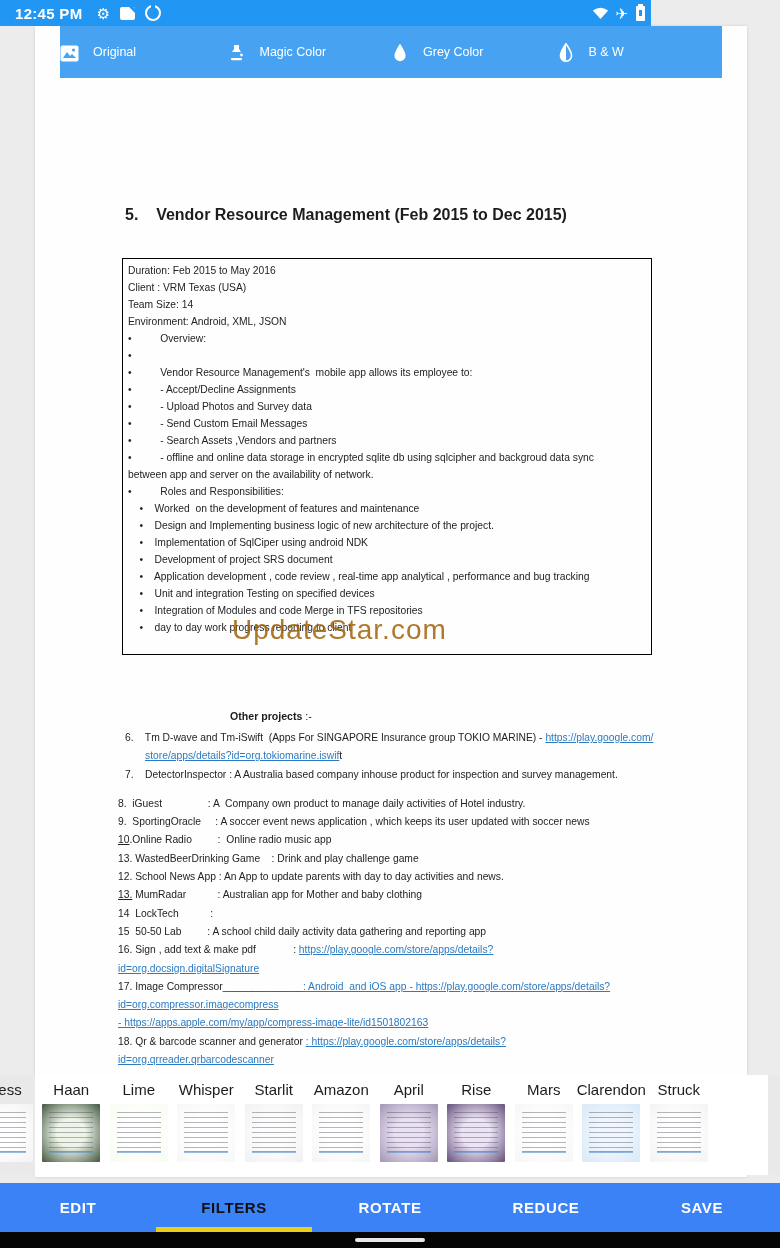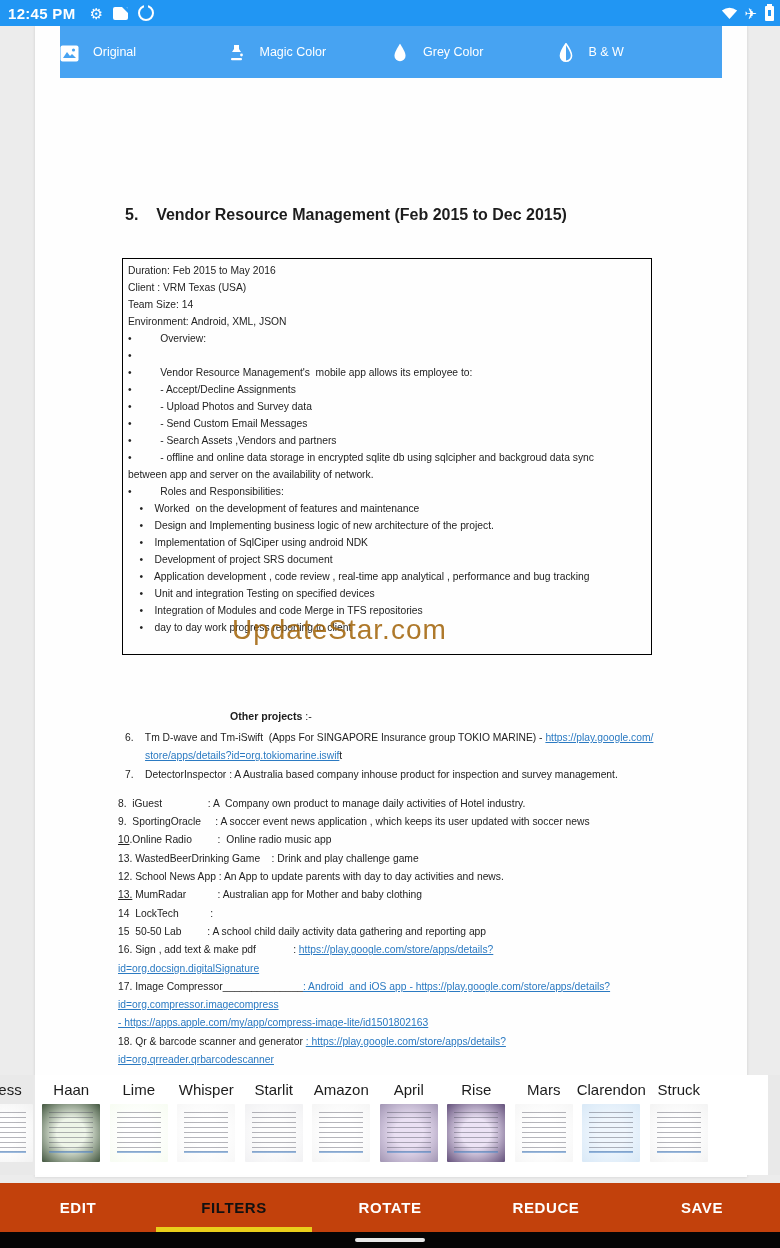--- a/index.html
+++ b/index.html
@@ -1,21 +1,21 @@
 <!DOCTYPE html>
 <html><head>
 <meta charset="utf-8">
 <style>
   html,body{margin:0;padding:0;background:#000;}
   .app{position:relative;width:780px;height:1248px;overflow:hidden;
        font-family:"Liberation Sans",sans-serif;background:#ececec;}
 
   
-  .statusbar{position:absolute;top:0;left:0;width:780px;height:26px;background:#2196f3;
-             display:flex;align-items:center;color:#fff;z-index:30;}
+  .statusbar{position:absolute;top:0;left:0;width:644px;height:26px;background:#2196f3;
+             display:flex;align-items:center;color:#fff;z-index:30;padding-left:7px;}
   .sb-time{font-size:15px;font-weight:bold;margin-left:8px;letter-spacing:.3px;}
   .sb-left{display:flex;align-items:center;gap:10px;margin-left:14px;}
   .sb-right{margin-left:auto;display:flex;align-items:center;gap:6px;margin-right:6px;}
   .glyph{font-size:15px;line-height:1;}
   .ic-shot{width:15px;height:13px;background:#fff;border-radius:2px;position:relative;overflow:hidden;}
   .ic-shot:before{content:"";position:absolute;right:0;top:0;border-left:6px solid transparent;border-top:6px solid #2196f3;}
   .ic-saver{width:12px;height:12px;border:2px solid #fff;border-radius:50%;position:relative;}
   .ic-saver:before{content:"";position:absolute;left:4px;top:-3px;width:4px;height:4px;background:#2196f3;}
   .ic-batt{width:9px;height:15px;background:#fff;border-radius:1px;position:relative;margin-left:2px;}
   .ic-batt:before{content:"";position:absolute;top:-2px;left:2px;width:5px;height:2px;background:#fff;}
@@ -54,21 +54,21 @@
   .strip-items{position:absolute;left:-30px;top:0;display:flex;}
   .f-item{width:67.5px;flex:0 0 67.5px;display:flex;flex-direction:column;align-items:center;cursor:pointer;position:relative;}
   .f-label{font-size:15px;font-weight:500;color:#1c1c1c;margin-top:6px;height:20px;white-space:nowrap;}
   .f-thumb{width:58px;height:58px;margin-top:3px;border-radius:1px;position:relative;
            background:radial-gradient(ellipse at center,var(--c,#fff) 35%,var(--e,#f0f0f0) 100%);}
   .f-thumb:after{content:"";position:absolute;left:7px;right:7px;top:8px;bottom:9px;
            background:repeating-linear-gradient(180deg,rgba(70,70,85,.5) 0 1px,transparent 1px 5px);
            border-bottom:2px solid rgba(90,140,200,.75);opacity:.8;}
 
   
-  .actionbar{position:absolute;left:0;top:1183px;width:780px;height:49px;background:#c2410c;
+  .actionbar{position:absolute;left:0;top:1183px;width:780px;height:49px;background:#3b82f6;
              display:flex;z-index:30;}
   .tab{flex:1;display:flex;align-items:center;justify-content:center;color:#fff;
        font-size:15px;font-weight:bold;letter-spacing:.6px;position:relative;cursor:pointer;}
   .tab.active{color:#111;}
   .tab.active:after{content:"";position:absolute;left:0;right:0;bottom:0;height:5px;background:#e9cf1b;}
 
   
   .navbar{position:absolute;left:0;top:1232px;width:780px;height:16px;background:#050505;
           display:flex;align-items:center;justify-content:center;z-index:30;}
   .home-pill{width:70px;height:4px;border-radius:2px;background:#e8e8e8;}

